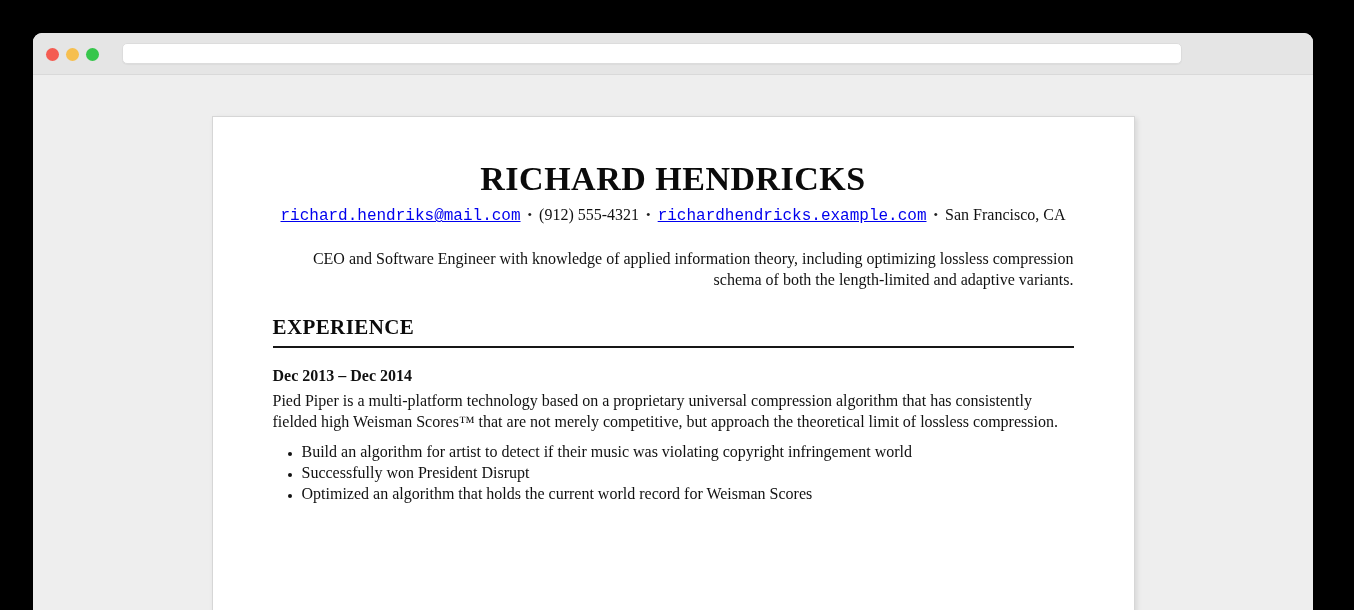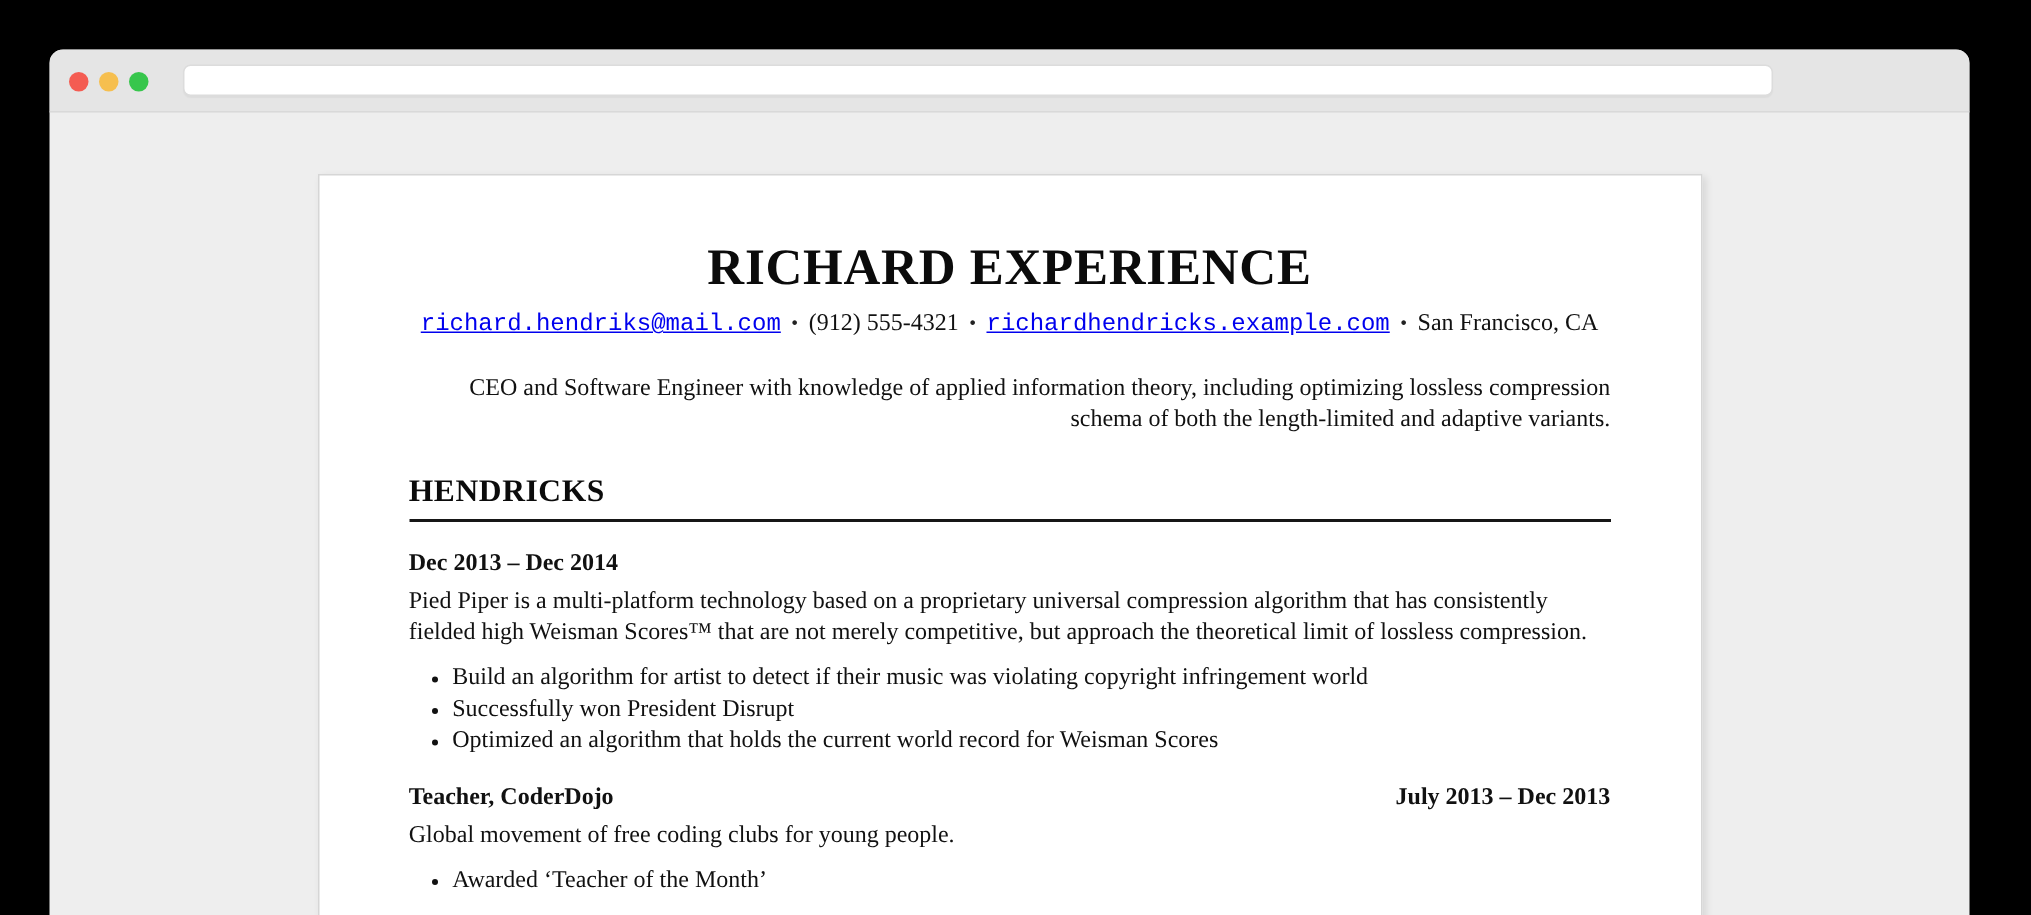--- a/index.html
+++ b/index.html
@@ -122,48 +122,38 @@
       <span class="light red"></span>
       <span class="light yellow"></span>
       <span class="light green"></span>
     </div>
     <input class="addressbar" type="text" value="" style="">
   </div>
 
   <div class="viewport">
     <div class="page">
 
-      <h1 class="name">RICHARD EXPERIENCE</h1>
+      <h1 class="name">RICHARD HENDRICKS</h1>
 
       <div class="contact">
         <a>richard.hendriks@mail.com</a><span class="sep">•</span><span>(912) 555-4321</span><span class="sep">•</span><a>richardhendricks.example.com</a><span class="sep">•</span><span>San Francisco, CA</span>
       </div>
 
       <p class="summary">CEO and Software Engineer with knowledge of applied information theory, including optimizing lossless compression schema of both the length-limited and adaptive variants.</p>
 
-      <h2 class="section-heading">HENDRICKS</h2>
+      <h2 class="section-heading">EXPERIENCE</h2>
 
       <div class="job">
         <div class="job-header">
           <span class="job-dates">Dec 2013 – Dec 2014</span>
         </div>
         <p class="job-desc">Pied Piper is a multi-platform technology based on a proprietary universal compression algorithm that has consistently fielded high Weisman Scores™ that are not merely competitive, but approach the theoretical limit of lossless compression.</p>
         <ul class="job-bullets">
           <li>Build an algorithm for artist to detect if their music was violating copyright infringement world</li>
           <li>Successfully won President Disrupt</li>
           <li>Optimized an algorithm that holds the current world record for Weisman Scores</li>
         </ul>
       </div>
 
-      <div class="job">
-        <div class="job-header">
-          <span class="job-title">Teacher, CoderDojo</span>
-          <span class="job-dates">July 2013 – Dec 2013</span>
-        </div>
-        <p class="job-desc">Global movement of free coding clubs for young people.</p>
-        <ul class="job-bullets">
-          <li>Awarded ‘Teacher of the Month’</li>
-        </ul>
-      </div>
 
     </div>
   </div>
 </div>
 
 </body></html>

